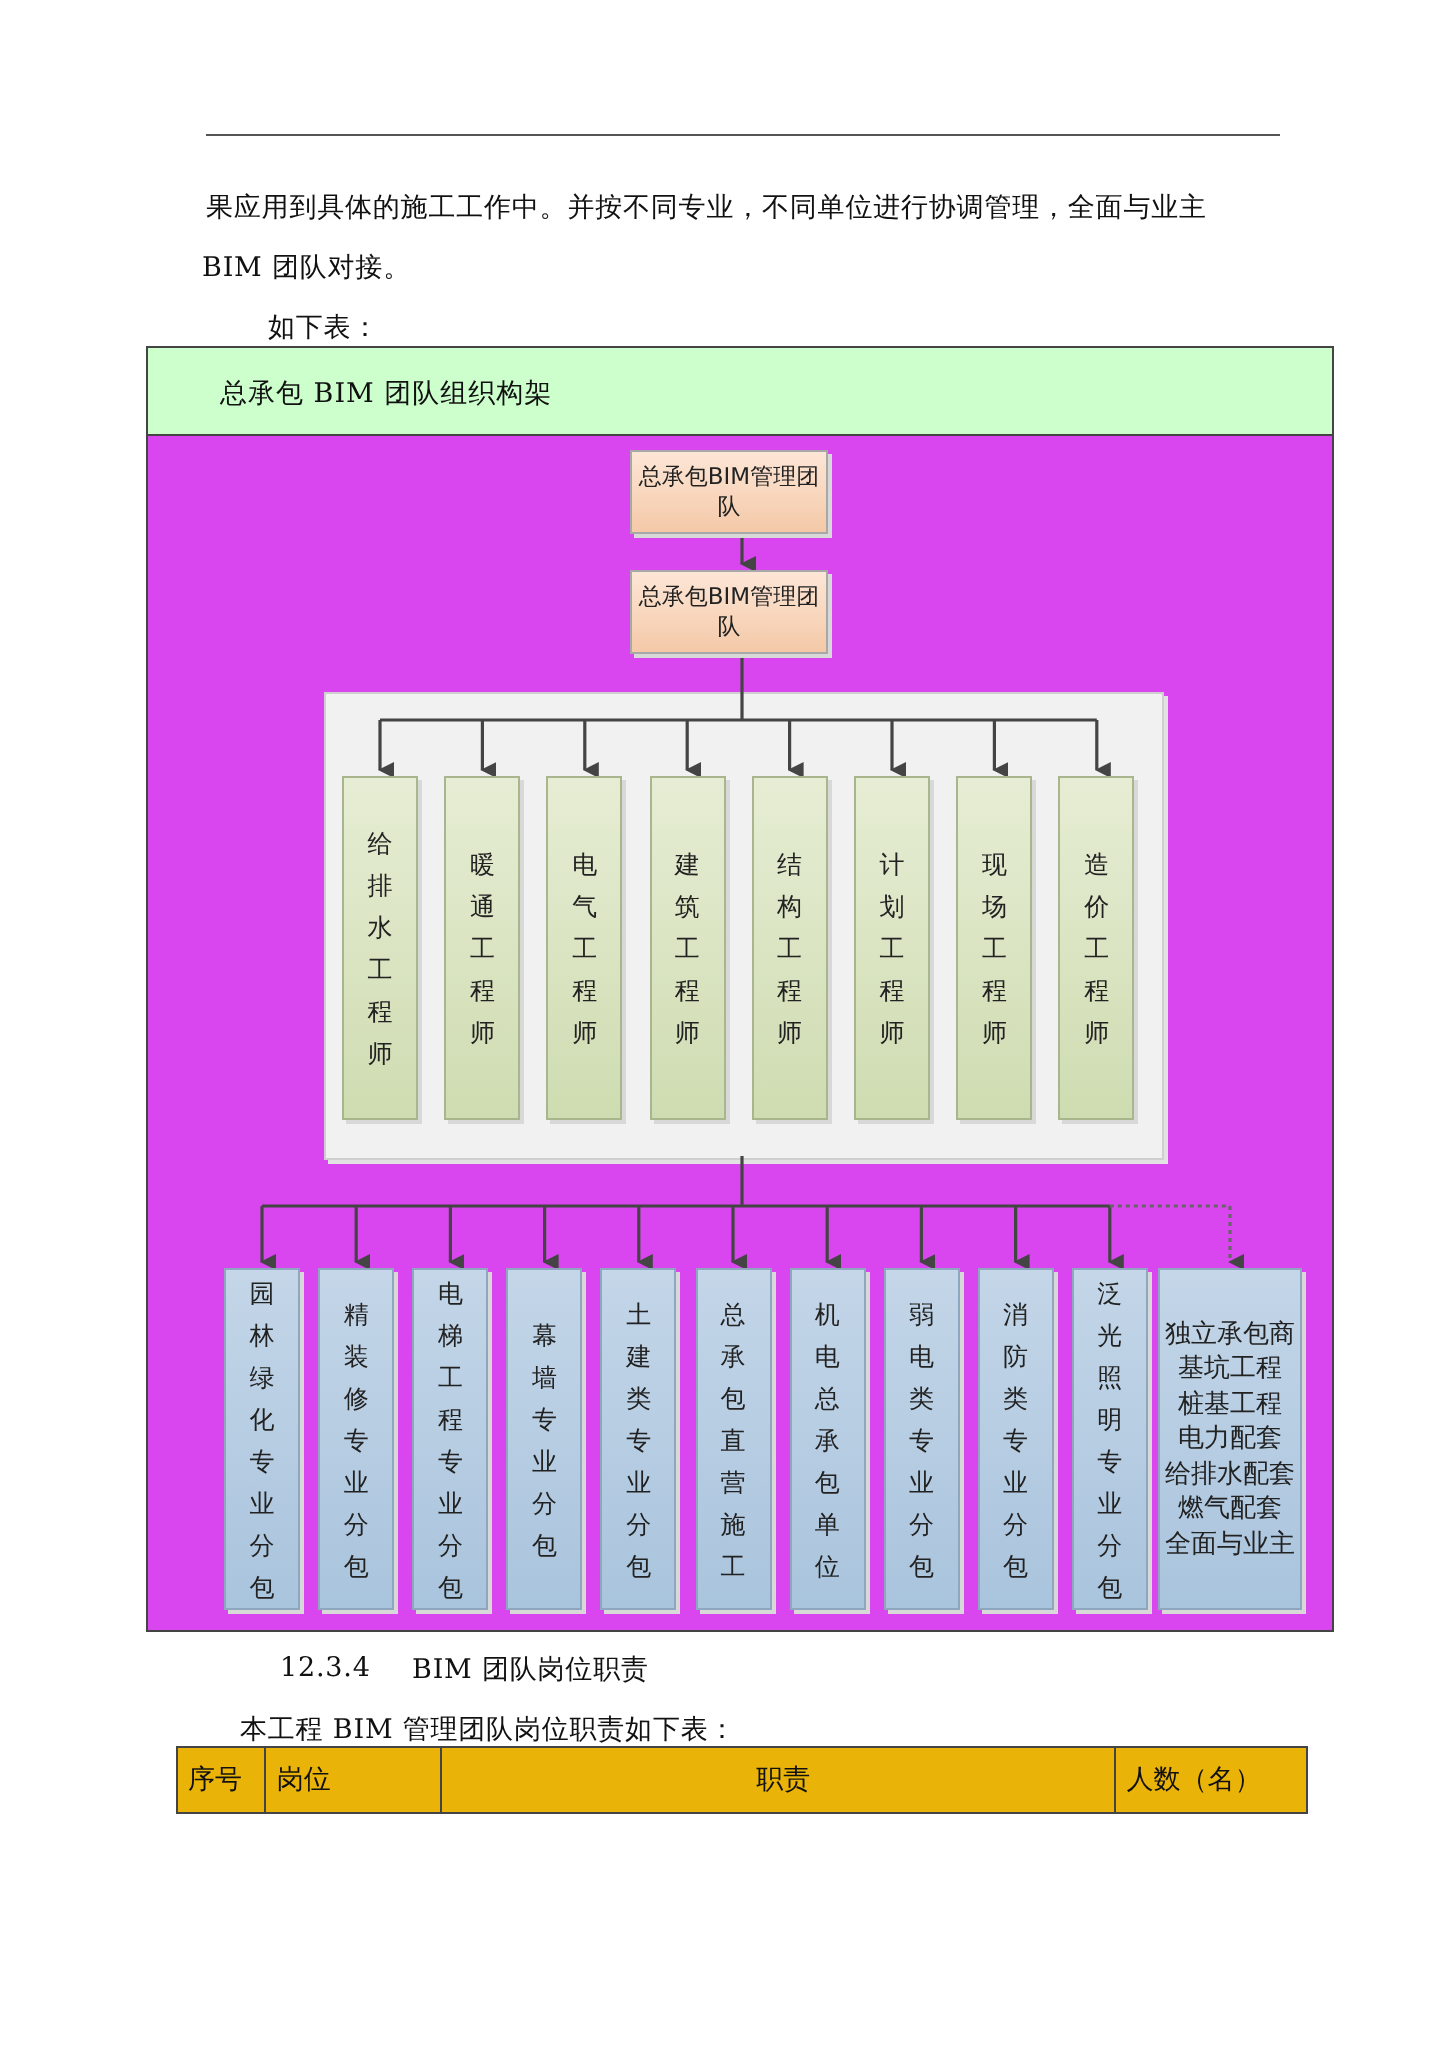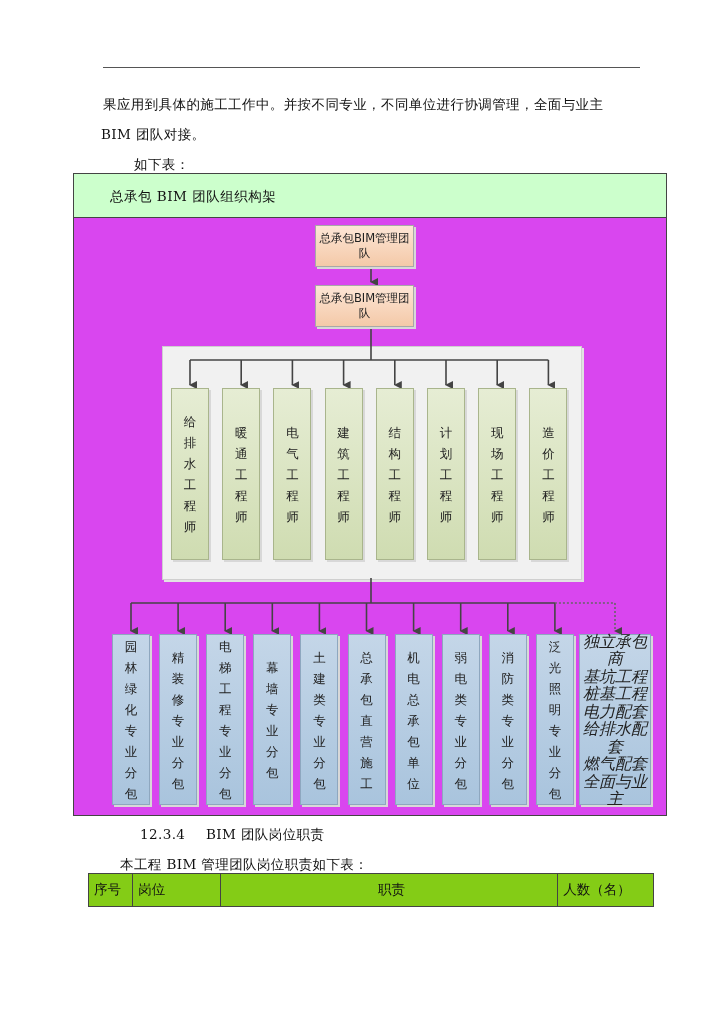--- a/index.html
+++ b/index.html
@@ -16,31 +16,31 @@
   .frame-title { position:absolute; left:36px; top:14px; font-size:13.5px; letter-spacing:0.5px; }
 
   .box { position:absolute; box-sizing:border-box; border:1px solid #a8a8a8; box-shadow:2px 2px 0 #d8d8d8;
          font-family:"DejaVu Sans", "Liberation Sans", sans-serif; font-size:12px; color:#222; text-align:center; }
   .box-top { background:linear-gradient(#fde6d6, #f4c9a8); display:flex; align-items:center; justify-content:center; font-size:11.5px; }
   .eng-bg { position:absolute; left:88px; top:172px; width:418px; height:232px; background:#f1f1f1; border:1px solid #cfcfcf; box-shadow:2px 2px 0 #e2e2e2; }
   .box-eng { background:linear-gradient(#e6edd4, #cfdcb1); border-color:#a9b58c; }
   .box-sub { background:linear-gradient(#c4d6e8, #a9c4dd); border-color:#8ea7bf; }
   .vtext { position:absolute; left:0; right:0; top:50%; transform:translateY(-50%); line-height:21px; font-size:12.5px; }
   .vtext span { display:block; }
-  .mtext { position:absolute; left:0; right:0; top:50%; transform:translateY(-50%); line-height:17.5px; font-size:16px;font-style:italic; }
+  .mtext { position:absolute; left:0; right:0; top:50%; transform:translateY(-50%); line-height:17.5px; font-size:13px; }
   .mtext span { display:block; }
 
   svg.lines { position:absolute; left:0; top:0; }
 
   .sec { position:absolute; font-size:13.5px; white-space:nowrap; letter-spacing:0.4px; }
   .sec-num { left:140px; top:826px; }
   .sec-title { left:206px; top:826px; }
   .intro { left:120px; top:856px; }
 
-  table.duty { position:absolute; left:88px; top:873px; width:566px; border-collapse:collapse; background:#84cc16; }
+  table.duty { position:absolute; left:88px; top:873px; width:566px; border-collapse:collapse; background:#eab308; }
   table.duty td { border:1.5px solid #444; height:33px; box-sizing:border-box; font-size:13.5px; padding:0 0 0 5px; }
   .c1 { width:44px; } .c2 { width:87px; } .c3 { width:335px;text-align:center; } .c4 { width:95px; }
 </style>
 </head>
 <body>
 
 <div class="hr-top"></div>
 
 <div class="para p1">果应用到具体的施工工作中。并按不同专业，不同单位进行协调管理，全面与业主</div>
 <div class="para p2">BIM 团队对接。</div>

